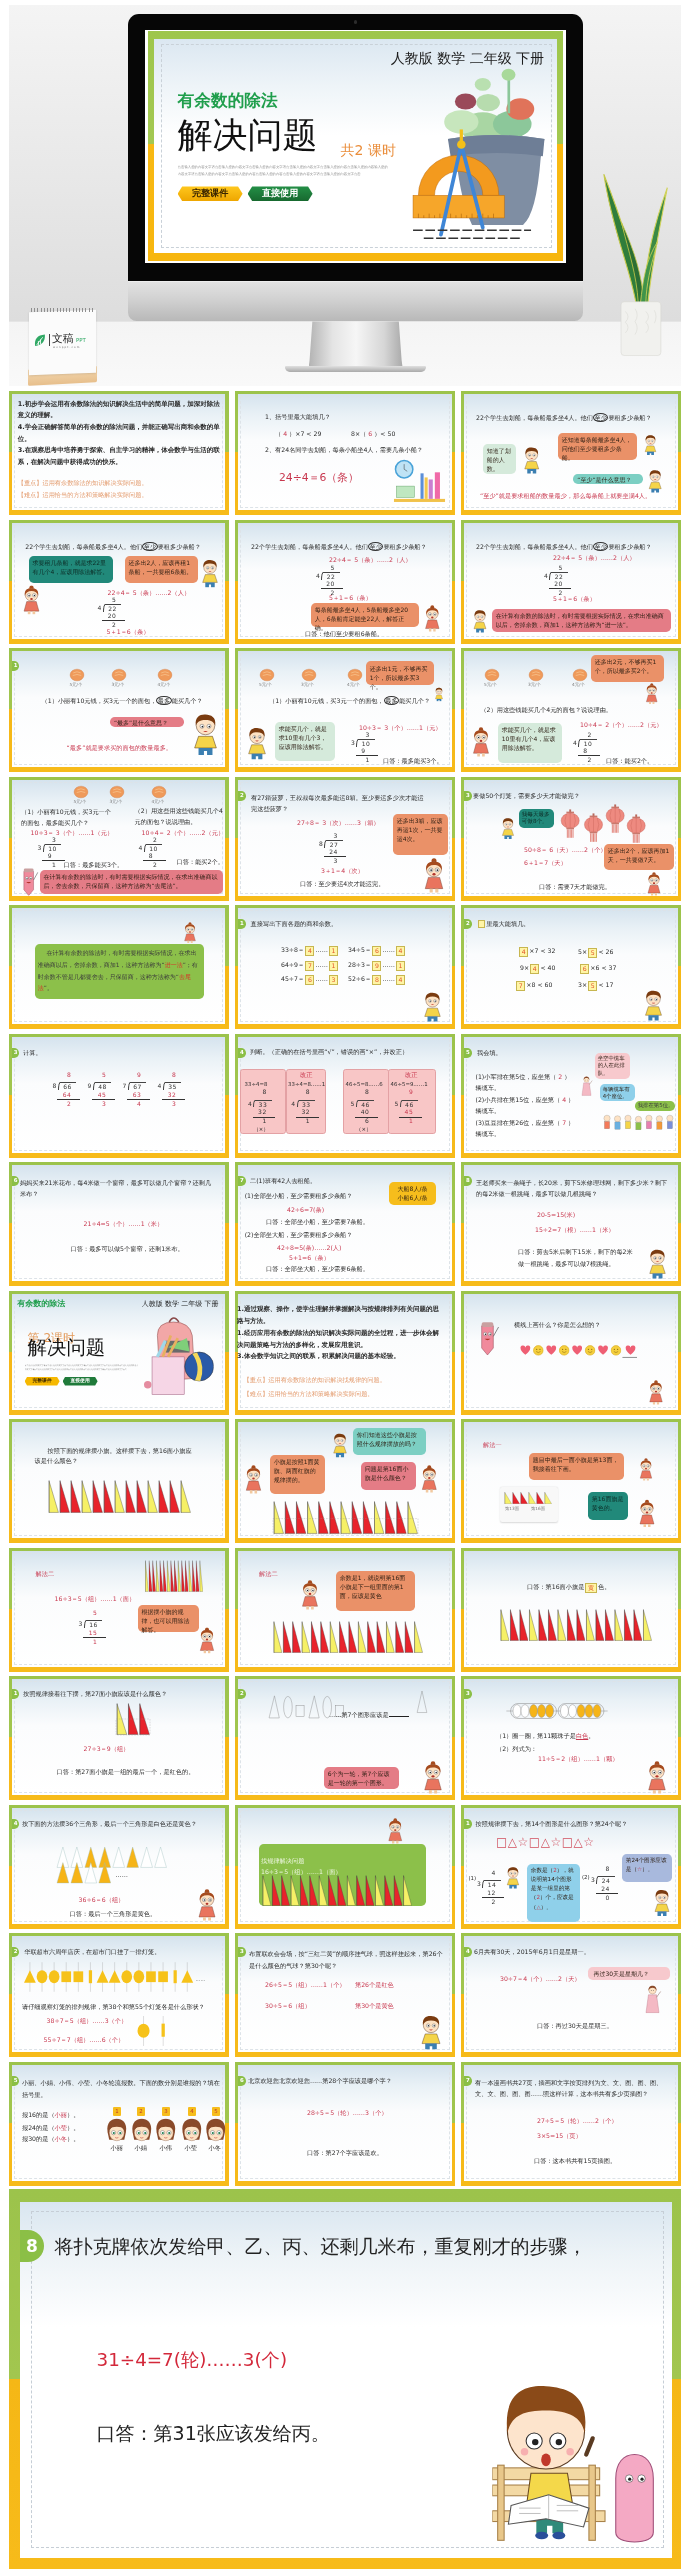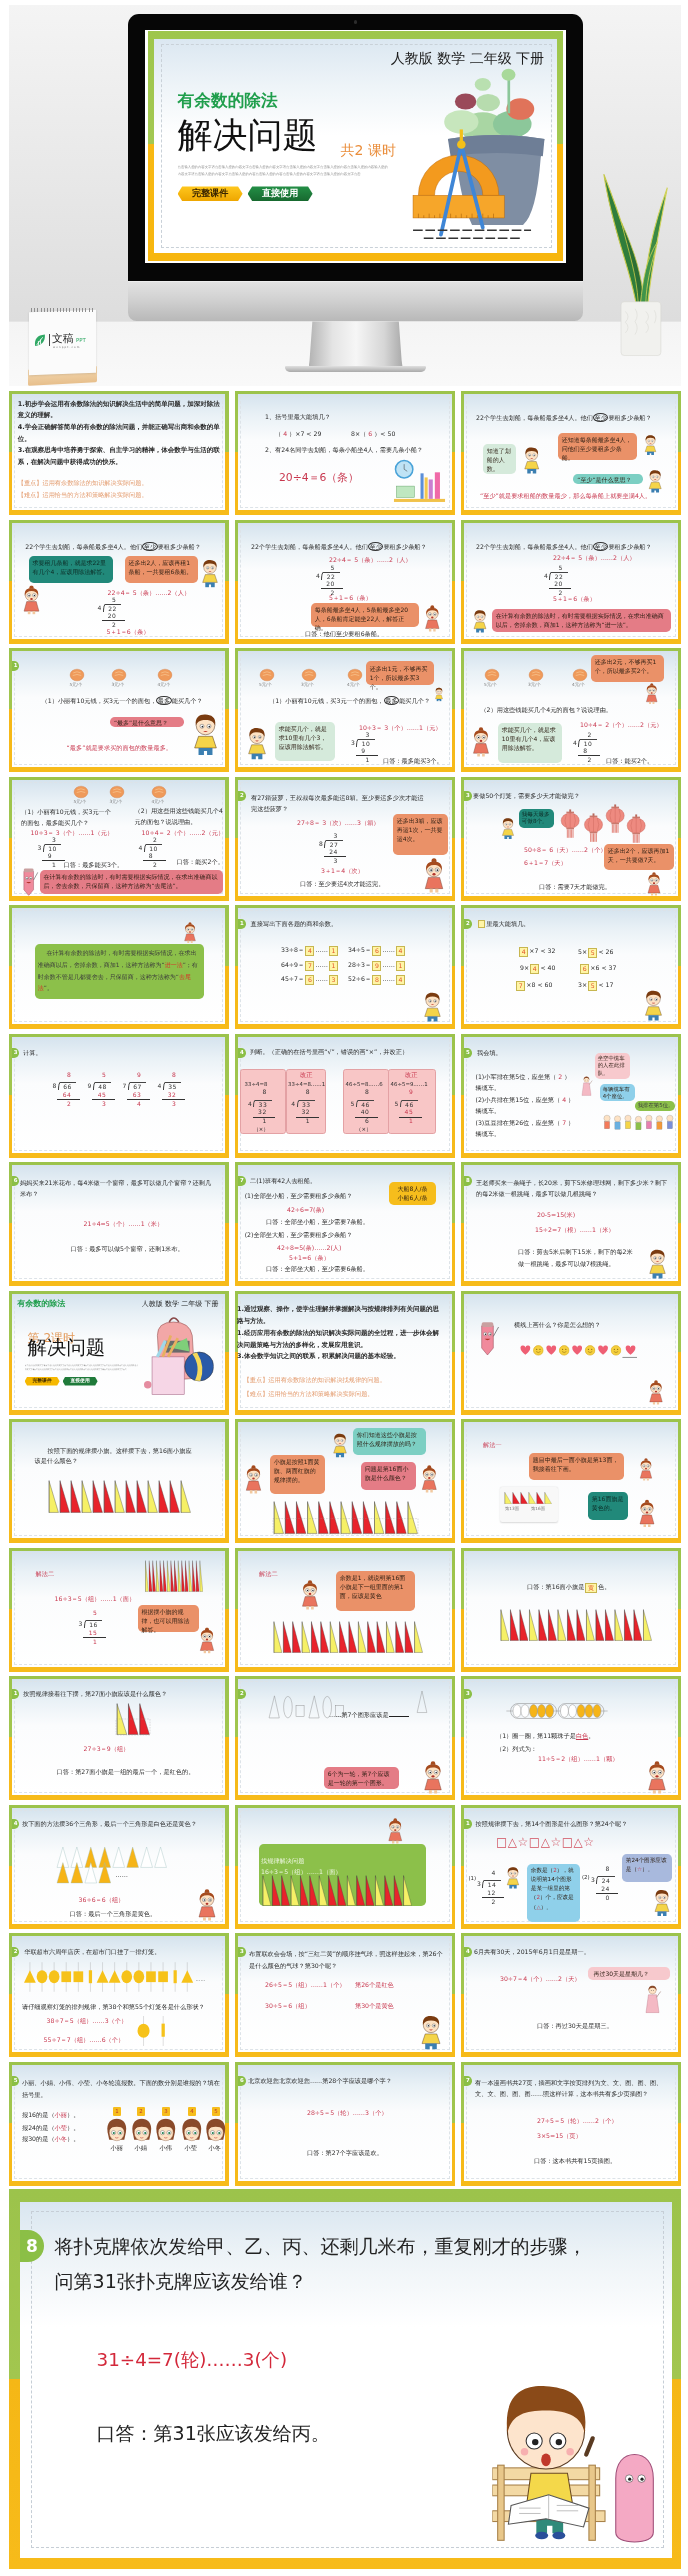--- a/index.html
+++ b/index.html
@@ -307,21 +307,21 @@
  <div class="t o" style="left:9.1px;top:88px">【重点】运用有余数除法的知识解决实际问题。</div>
  <div class="t o" style="left:9.1px;top:100px">【难点】运用恰当的方法和策略解决实际问题。</div>
 </section>
 
 <section class="sl" style="left:235px;top:391px">
  <div class="pn"></div>
  <div class="t" style="left:30px;top:22px">1、括号里最大能填几？</div>
  <div class="t" style="left:40px;top:39px"><span>（ </span><span class="r">4</span><span> ）×7 &lt; 29</span></div>
  <div class="t" style="left:116px;top:39px"><span>8×（ </span><span class="r">6</span><span> ）&lt; 50</span></div>
  <div class="t" style="left:30px;top:55px">2、有24名同学去划船，每条小船坐4人，需要几条小船？</div>
- <div class="t r" style="left:44px;top:80px;font-size:10.8px;line-height:14px">20÷4＝6（条）</div>
+ <div class="t r" style="left:44px;top:80px;font-size:10.8px;line-height:14px">24÷4＝6（条）</div>
  <svg class="fig" style="left:158px;top:67px;width:53px;height:46px" viewBox="0 0 98 86" width="53" height="46">
       <use href="#books" width="100%" height="100%"></use>
     </svg>
 </section>
 
 <section class="sl" style="left:461px;top:391px">
  <div class="pn"></div>
  <div class="t" style="left:15px;top:22.6px"><span>22个学生去划船，每条船最多坐4人。他们</span><span class="cir">至少</span><span>要租多少条船？</span></div>
  <div class="bb c-lg" style="left:22px;top:53px;width:33px;height:30px">知道了划船的人数。</div>
  <svg class="fig" style="left:60px;top:55px;width:21.5px;height:28px" viewBox="0 0 40 52" width="21.5" height="28">
@@ -1188,21 +1188,20 @@
  <div class="t r" style="left:76px;top:70px">3×5=15（页）</div>
  <div class="t" style="left:73px;top:95px">口答：这本书共有15页插图。</div>
 </section>
 
 <section class="big">
  <div class="bp"></div>
  <div class="bds"></div>
  <div class="bbd">8</div>
  <div class="bq">
       <p>将扑克牌依次发给甲、乙、丙、还剩几米布，重复刚才的步骤，</p>
-      <p>问第31张扑克牌应该发给谁？</p>
     </div>
  <div class="beq">31÷4=7(轮)……3(个)</div>
  <div class="bans">口答：第31张应该发给丙。</div>
  <svg class="fig" style="left:483px;top:193px;width:167px;height:161px" viewBox="0 0 310 300" width="167" height="161">
       <use href="#reader" width="100%" height="100%"></use>
     </svg>
 </section>
 
 
 </body></html>

